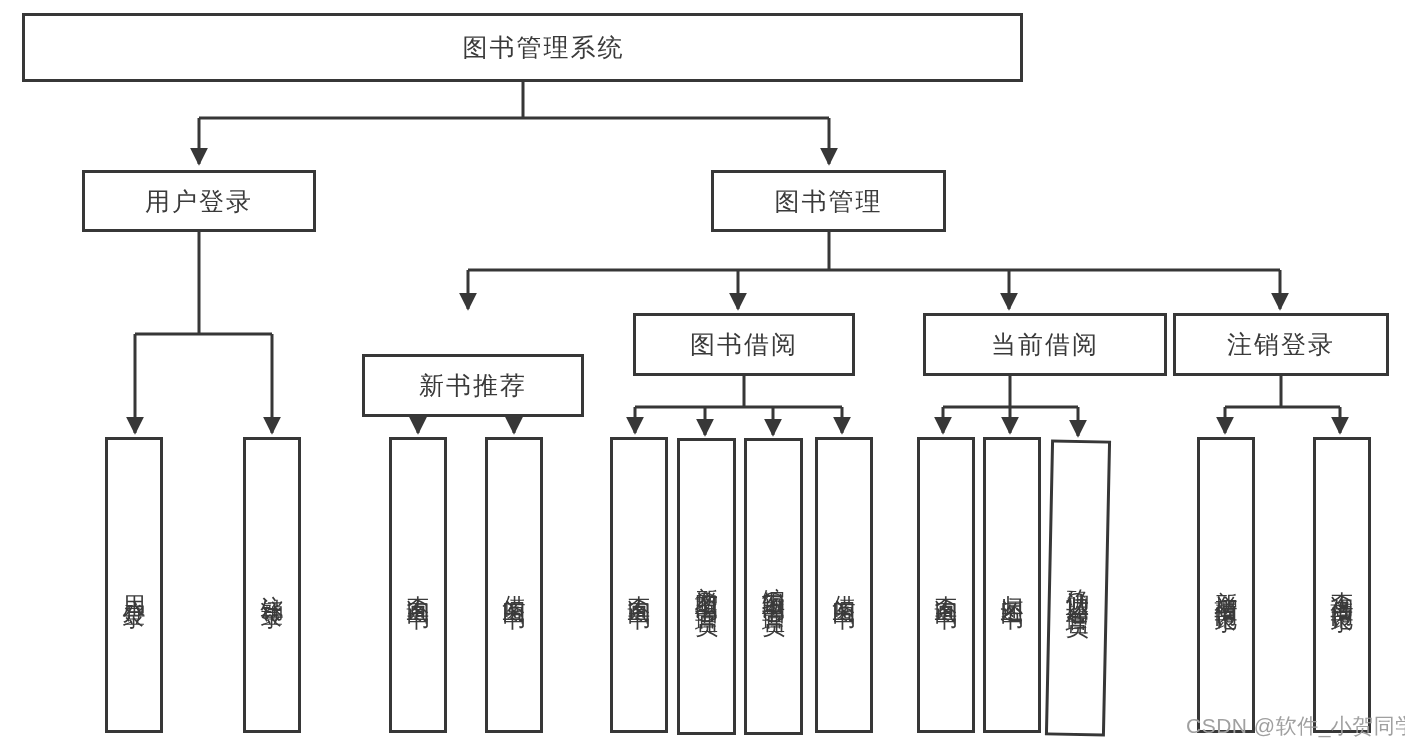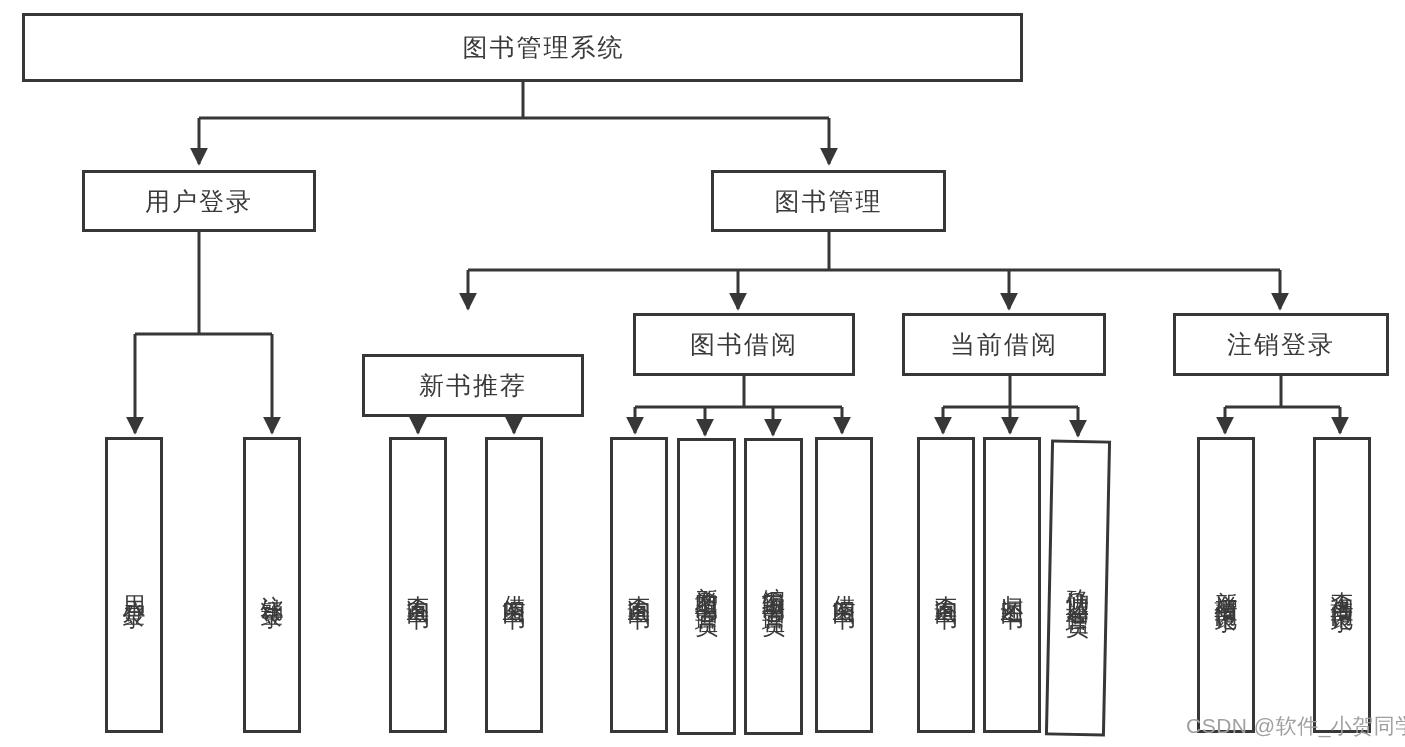--- a/index.html
+++ b/index.html
@@ -108,21 +108,21 @@
     </g>
   </svg>
 
   <div class="node h" style="left:22px; top:13px; width:1001px; height:69px;padding-left:42px;">图书管理系统</div>
 
   <div class="node h" style="left:82px; top:170px; width:234px; height:62px;">用户登录</div>
   <div class="node h" style="left:711px; top:170px; width:235px; height:62px;">图书管理</div>
 
   <div class="node h" style="left:362px; top:313px; width:222px; height:63px;margin-top:41px;">新书推荐</div>
   <div class="node h" style="left:633px; top:313px; width:222px; height:63px;">图书借阅</div>
-  <div class="node h" style="left:902px; top:313px; width:204px; height:63px;">当前借阅</div>
+  <div class="node h" style="left:923px; top:313px; width:244px; height:63px;">当前借阅</div>
   <div class="node h" style="left:1173px; top:313px; width:216px; height:63px;">注销登录</div>
 
   <div class="node v" style="left:105px; top:437px; width:58px; height:296px;">用户登录</div>
   <div class="node v" style="left:243px; top:437px; width:58px; height:296px;">注销登录</div>
 
   <div class="node v" style="left:389px; top:437px; width:58px; height:296px;">查询图书</div>
   <div class="node v" style="left:485px; top:437px; width:58px; height:296px;">借阅图书</div>
 
   <div class="node v" style="left:610px; top:437px; width:58px; height:296px;">查询图书</div>
   <div class="node v" style="left:677px; top:438px; width:59px; height:297px;">新增图书（管理员）</div>

